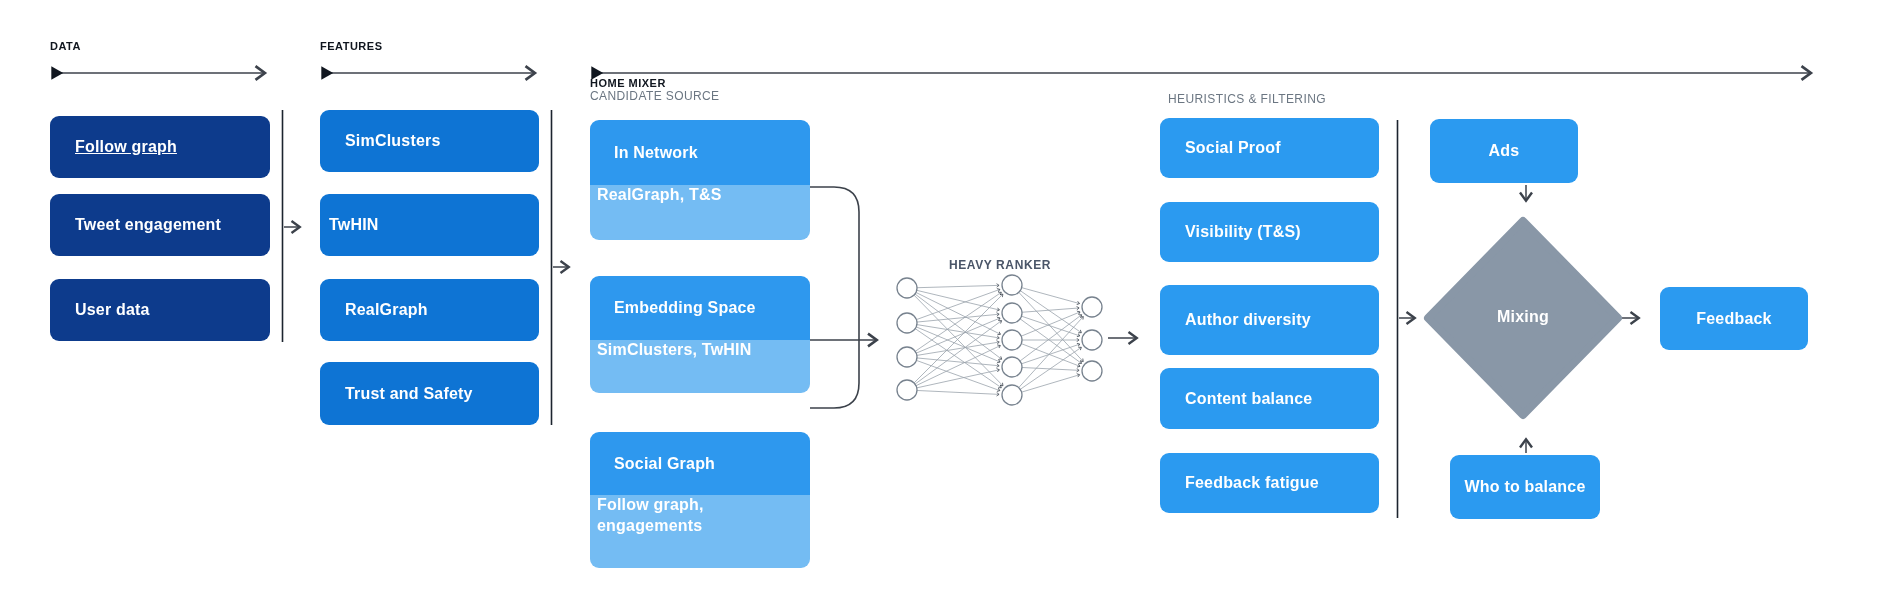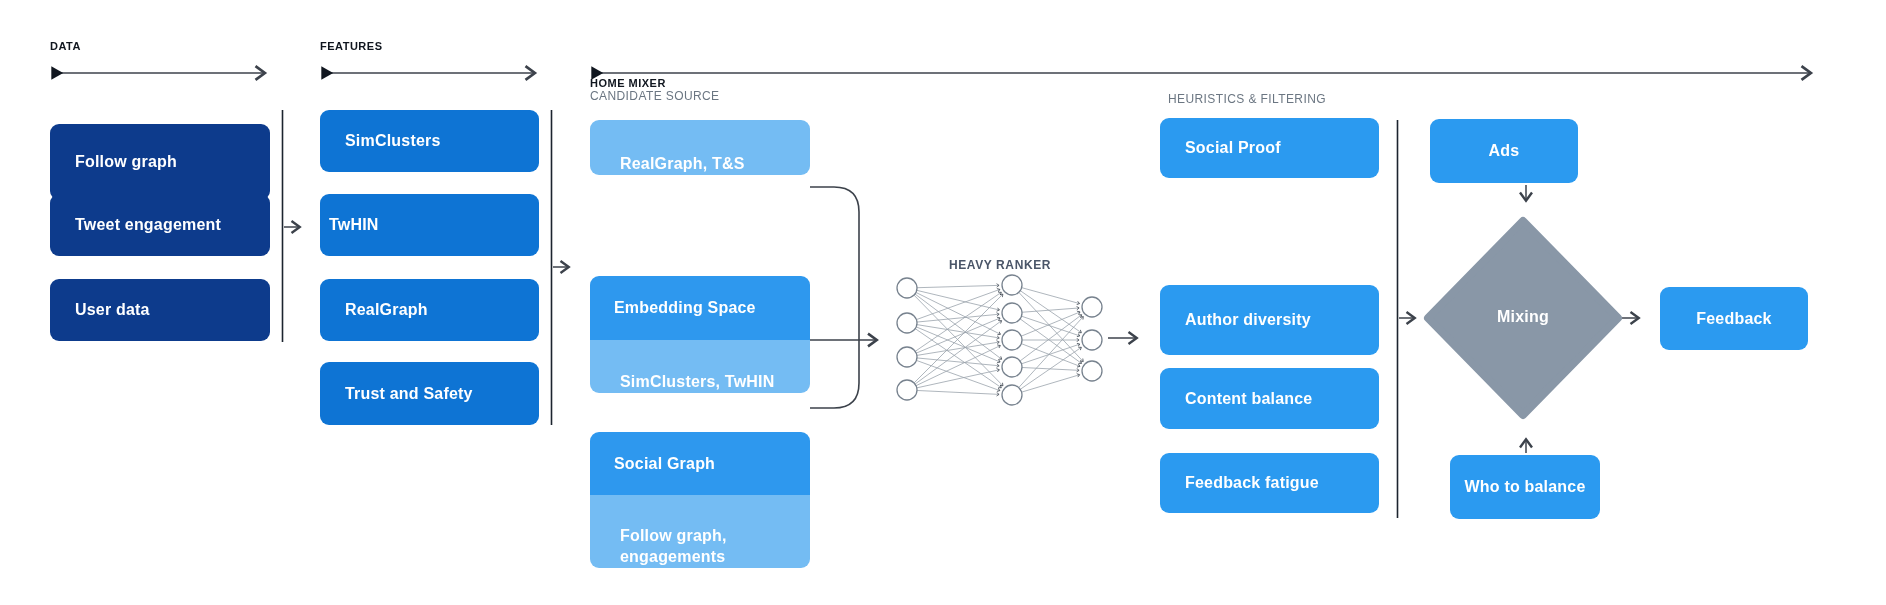--- a/index.html
+++ b/index.html
@@ -12,21 +12,21 @@
   .rankerhdr{font-size:12px;font-weight:bold;color:#4a5568;letter-spacing:0.6px;text-align:center;}
   .box{position:absolute;box-sizing:border-box;border-radius:9px;display:flex;align-items:center;
        color:#fff;font-size:16px;font-weight:bold;letter-spacing:0.2px;padding-left:25px;}
   .navy{background:#0d3b8c;}
   .feat{background:#0e74d4;}
   .heur{background:#2b9af0;}
   .out{background:#2b9af0;justify-content:center;padding-left:0;}
   .stack{position:absolute;box-sizing:border-box;border-radius:9px;overflow:hidden;}
   .stack .main{background:#2e98ee;display:flex;align-items:center;padding-left:24px;
        color:#fff;font-size:16px;font-weight:bold;letter-spacing:0.2px;}
-  .stack .sub{background:#74bcf3;display:flex;align-items:flex-end;padding-left:30px;
+  .stack .sub{background:#74bcf3;display:flex;align-items:flex-start;padding-left:7px;
        color:#fff;font-size:16px;font-weight:bold;letter-spacing:0.2px;white-space:pre-line;line-height:1.3;}
   .diamond-label{position:absolute;color:#fff;font-size:16px;font-weight:bold;letter-spacing:0.2px;
        text-align:center;}
 </style>
 </head>
 <body>
 
 <div class="canvas">
 
   <svg class="overlay">
@@ -114,21 +114,21 @@
       </g>
   </svg>
 
   <div class="abs hdr" style="left:50px;top:40px;">DATA</div>
   <div class="abs hdr" style="left:320px;top:40px;">FEATURES</div>
   <div class="abs hdr" style="left:590px;top:40px;margin-top:37px;">HOME MIXER</div>
   <div class="abs subhdr" style="left:590px;top:89px;">CANDIDATE SOURCE</div>
   <div class="abs subhdr" style="left:1168px;top:92px;">HEURISTICS &amp; FILTERING</div>
   <div class="abs rankerhdr" style="left:935px;top:258px;width:130px;">HEAVY RANKER</div>
 
-  <div class="box navy" style="left:50px;top:124px;width:220px;height:76px;">
+  <div class="box navy" style="left:50px;top:116px;width:220px;height:62px;text-decoration:underline;">
       <span>Follow graph</span>
     </div>
   <div class="box navy" style="left:50px;top:194px;width:220px;height:62px;">
       <span>Tweet engagement</span>
     </div>
   <div class="box navy" style="left:50px;top:279px;width:220px;height:62px;">
       <span>User data</span>
     </div>
 
   <div class="box feat" style="left:320px;top:110px;width:219px;height:62px;">
@@ -138,38 +138,44 @@
       <span>TwHIN</span>
     </div>
   <div class="box feat" style="left:320px;top:279px;width:219px;height:62px;">
       <span>RealGraph</span>
     </div>
   <div class="box feat" style="left:320px;top:362px;width:219px;height:63px;">
       <span>Trust and Safety</span>
     </div>
 
   <div class="stack" style="left:590px;top:120px;width:220px;">
+    <div class="main" style="height:65px;">
+        <span>In Network</span>
+      </div>
     <div class="sub" style="height:55px;"><span>RealGraph, T&amp;S</span></div>
   </div>
   <div class="stack" style="left:590px;top:276px;width:220px;">
     <div class="main" style="height:64px;">
         <span>Embedding Space</span>
       </div>
     <div class="sub" style="height:53px;"><span>SimClusters, TwHIN</span></div>
   </div>
   <div class="stack" style="left:590px;top:432px;width:220px;">
     <div class="main" style="height:63px;">
         <span>Social Graph</span>
       </div>
     <div class="sub" style="height:73px;"><span>Follow graph,
 engagements</span></div>
   </div>
 
   <div class="box heur" style="left:1160px;top:118px;width:219px;height:60px;">
       <span>Social Proof</span>
+    </div>
+  <div class="box heur" style="left:1160px;top:202px;width:219px;height:60px;">
+      <span>Visibility (T&amp;S)</span>
     </div>
   <div class="box heur" style="left:1160px;top:285px;width:219px;height:70px;">
       <span>Author diversity</span>
     </div>
   <div class="box heur" style="left:1160px;top:368px;width:219px;height:61px;">
       <span>Content balance</span>
     </div>
   <div class="box heur" style="left:1160px;top:453px;width:219px;height:60px;">
       <span>Feedback fatigue</span>
     </div>

